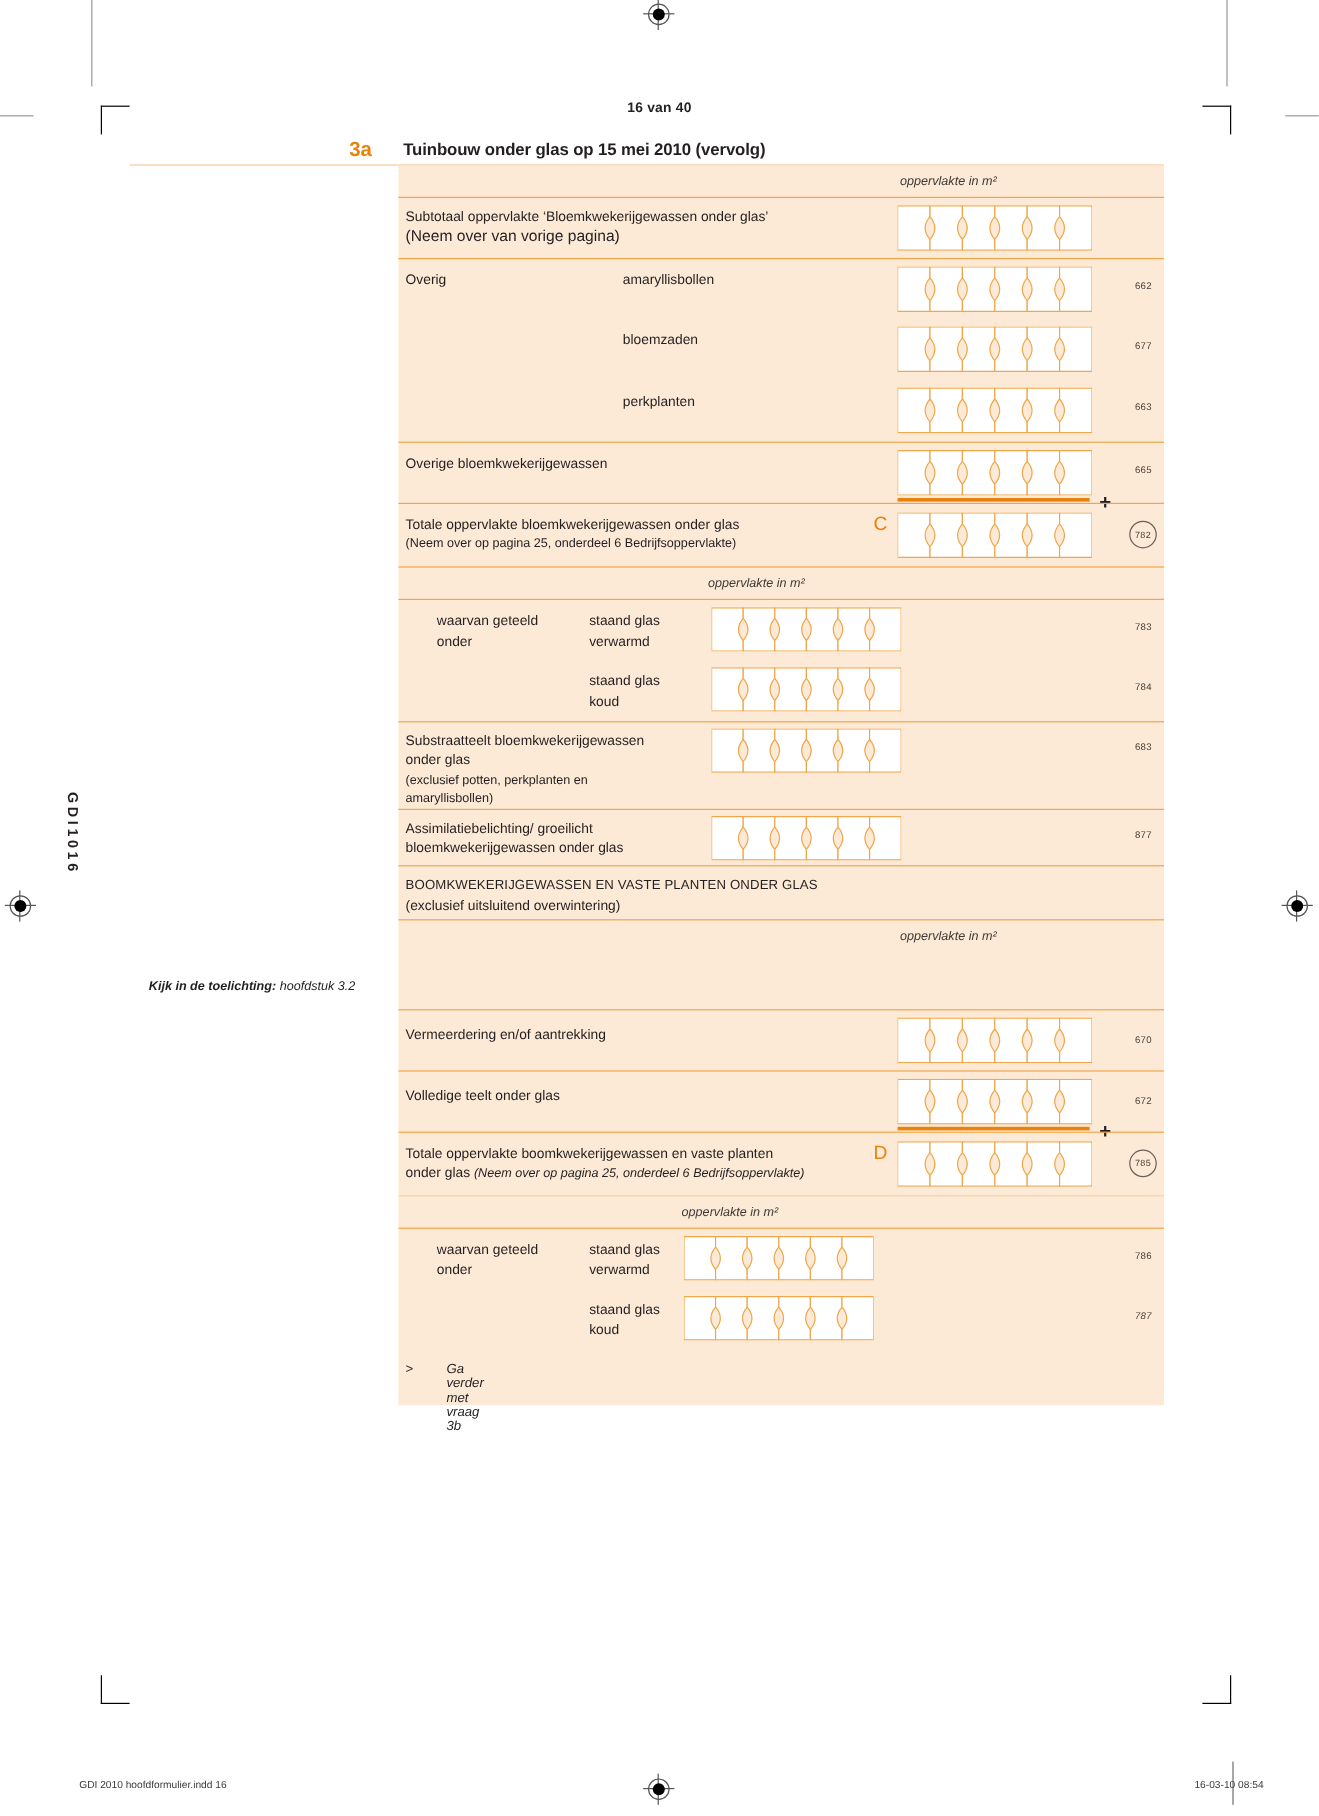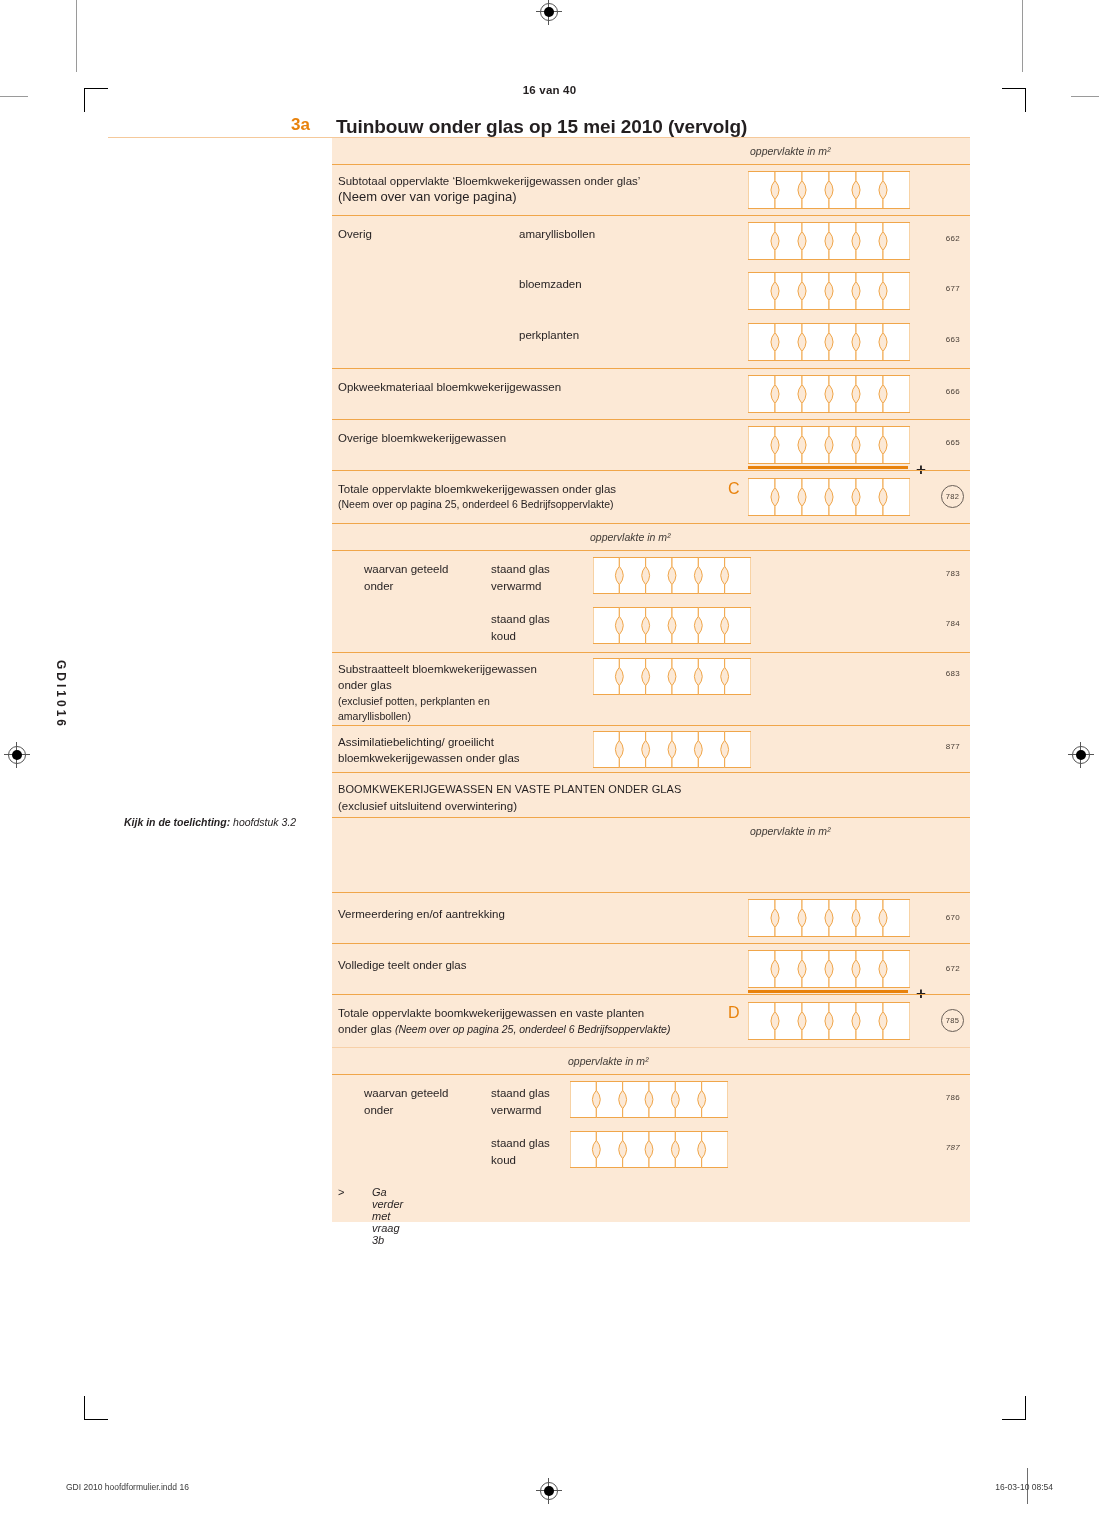--- a/index.html
+++ b/index.html
@@ -42,21 +42,21 @@
   }
   .page-num b{font-weight:bold;}
   .page-num span{font-weight:bold;}
 
   .q-number{
     position:absolute;left:291px;top:115px;
     color:#e8820c;font-size:17px;font-weight:bold;
   }
   .q-title{
     position:absolute;left:336px;top:116px;
-    font-size:19px;font-weight:bold;letter-spacing:-.1px;
+    font-size:14px;font-weight:bold;letter-spacing:-.1px;
   }
   .title-rule{
     position:absolute;left:108px;top:137px;width:862px;height:1px;background:#f5c99b;
   }
 
   .side-code{
     position:absolute;left:54px;top:660px;
     writing-mode:vertical-rl;
     font-size:12px;letter-spacing:3px;font-weight:bold;
   }
@@ -228,34 +228,20 @@
           <path d="M 27 0.5 L 54 0.5 L 54 9.5 Q 45.9 19 54 28.5 L 54 37.5 L 27 37.5 L 27 28.5 Q 35.1 19 27 9.5 Z" fill="#ffffff" stroke="#f0a64a" stroke-width="1"></path>
           <path d="M 54 0.5 L 81 0.5 L 81 9.5 Q 72.9 19 81 28.5 L 81 37.5 L 54 37.5 L 54 28.5 Q 62.1 19 54 9.5 Z" fill="#ffffff" stroke="#f0a64a" stroke-width="1"></path>
           <path d="M 81 0.5 L 108 0.5 L 108 9.5 Q 99.9 19 108 28.5 L 108 37.5 L 81 37.5 L 81 28.5 Q 89.1 19 81 9.5 Z" fill="#ffffff" stroke="#f0a64a" stroke-width="1"></path>
           <path d="M 108 0.5 L 135 0.5 L 135 9.5 Q 126.9 19 135 28.5 L 135 37.5 L 108 37.5 L 108 28.5 Q 116.1 19 108 9.5 Z" fill="#ffffff" stroke="#f0a64a" stroke-width="1"></path>
           <path d="M 135 0.5 L 162 0.5 L 162 37.5 L 135 37.5 L 135 28.5 Q 143.1 19 135 9.5 Z" fill="#ffffff" stroke="#f0a64a" stroke-width="1"></path>
         </svg>
       </div>
     <div class="code" style="top:18px;">663</div>
   </div>
 
-  <div class="row rule-top" style="height:51px;">
-    <div class="lbl" style="left:6px;top:11px;">Opkweekmateriaal bloemkwekerijgewassen</div>
-    <div class="comb" style="left:416px;top:6px;width:162px;height:38px;">
-        <svg width="162" height="38" viewBox="0 0 162 38" style="display: block;">
-          <path d="M 0 0.5 L 27 0.5 L 27 9.5 Q 18.9 19 27 28.5 L 27 37.5 L 0 37.5 Z" fill="#ffffff" stroke="#f0a64a" stroke-width="1"></path>
-          <path d="M 27 0.5 L 54 0.5 L 54 9.5 Q 45.9 19 54 28.5 L 54 37.5 L 27 37.5 L 27 28.5 Q 35.1 19 27 9.5 Z" fill="#ffffff" stroke="#f0a64a" stroke-width="1"></path>
-          <path d="M 54 0.5 L 81 0.5 L 81 9.5 Q 72.9 19 81 28.5 L 81 37.5 L 54 37.5 L 54 28.5 Q 62.1 19 54 9.5 Z" fill="#ffffff" stroke="#f0a64a" stroke-width="1"></path>
-          <path d="M 81 0.5 L 108 0.5 L 108 9.5 Q 99.9 19 108 28.5 L 108 37.5 L 81 37.5 L 81 28.5 Q 89.1 19 81 9.5 Z" fill="#ffffff" stroke="#f0a64a" stroke-width="1"></path>
-          <path d="M 108 0.5 L 135 0.5 L 135 9.5 Q 126.9 19 135 28.5 L 135 37.5 L 108 37.5 L 108 28.5 Q 116.1 19 108 9.5 Z" fill="#ffffff" stroke="#f0a64a" stroke-width="1"></path>
-          <path d="M 135 0.5 L 162 0.5 L 162 37.5 L 135 37.5 L 135 28.5 Q 143.1 19 135 9.5 Z" fill="#ffffff" stroke="#f0a64a" stroke-width="1"></path>
-        </svg>
-      </div>
-    <div class="code" style="top:18px;">666</div>
-  </div>
 
   <div class="row rule-top" style="height:51px;">
     <div class="lbl" style="left:6px;top:11px;">Overige bloemkwekerijgewassen</div>
     <div class="comb" style="left:416px;top:6px;width:162px;height:38px;">
         <svg width="162" height="38" viewBox="0 0 162 38" style="display: block;">
           <path d="M 0 0.5 L 27 0.5 L 27 9.5 Q 18.9 19 27 28.5 L 27 37.5 L 0 37.5 Z" fill="#ffffff" stroke="#f0a64a" stroke-width="1"></path>
           <path d="M 27 0.5 L 54 0.5 L 54 9.5 Q 45.9 19 54 28.5 L 54 37.5 L 27 37.5 L 27 28.5 Q 35.1 19 27 9.5 Z" fill="#ffffff" stroke="#f0a64a" stroke-width="1"></path>
           <path d="M 54 0.5 L 81 0.5 L 81 9.5 Q 72.9 19 81 28.5 L 81 37.5 L 54 37.5 L 54 28.5 Q 62.1 19 54 9.5 Z" fill="#ffffff" stroke="#f0a64a" stroke-width="1"></path>
           <path d="M 81 0.5 L 108 0.5 L 108 9.5 Q 99.9 19 108 28.5 L 108 37.5 L 81 37.5 L 81 28.5 Q 89.1 19 81 9.5 Z" fill="#ffffff" stroke="#f0a64a" stroke-width="1"></path>
           <path d="M 108 0.5 L 135 0.5 L 135 9.5 Q 126.9 19 135 28.5 L 135 37.5 L 108 37.5 L 108 28.5 Q 116.1 19 108 9.5 Z" fill="#ffffff" stroke="#f0a64a" stroke-width="1"></path>

